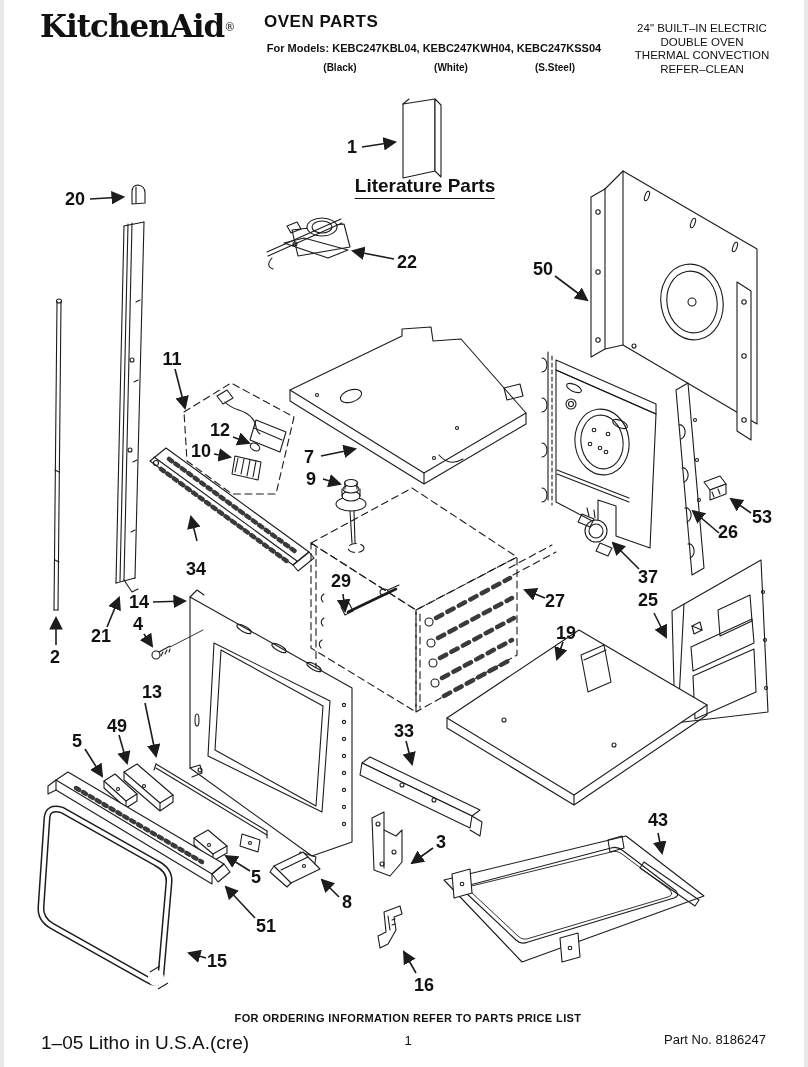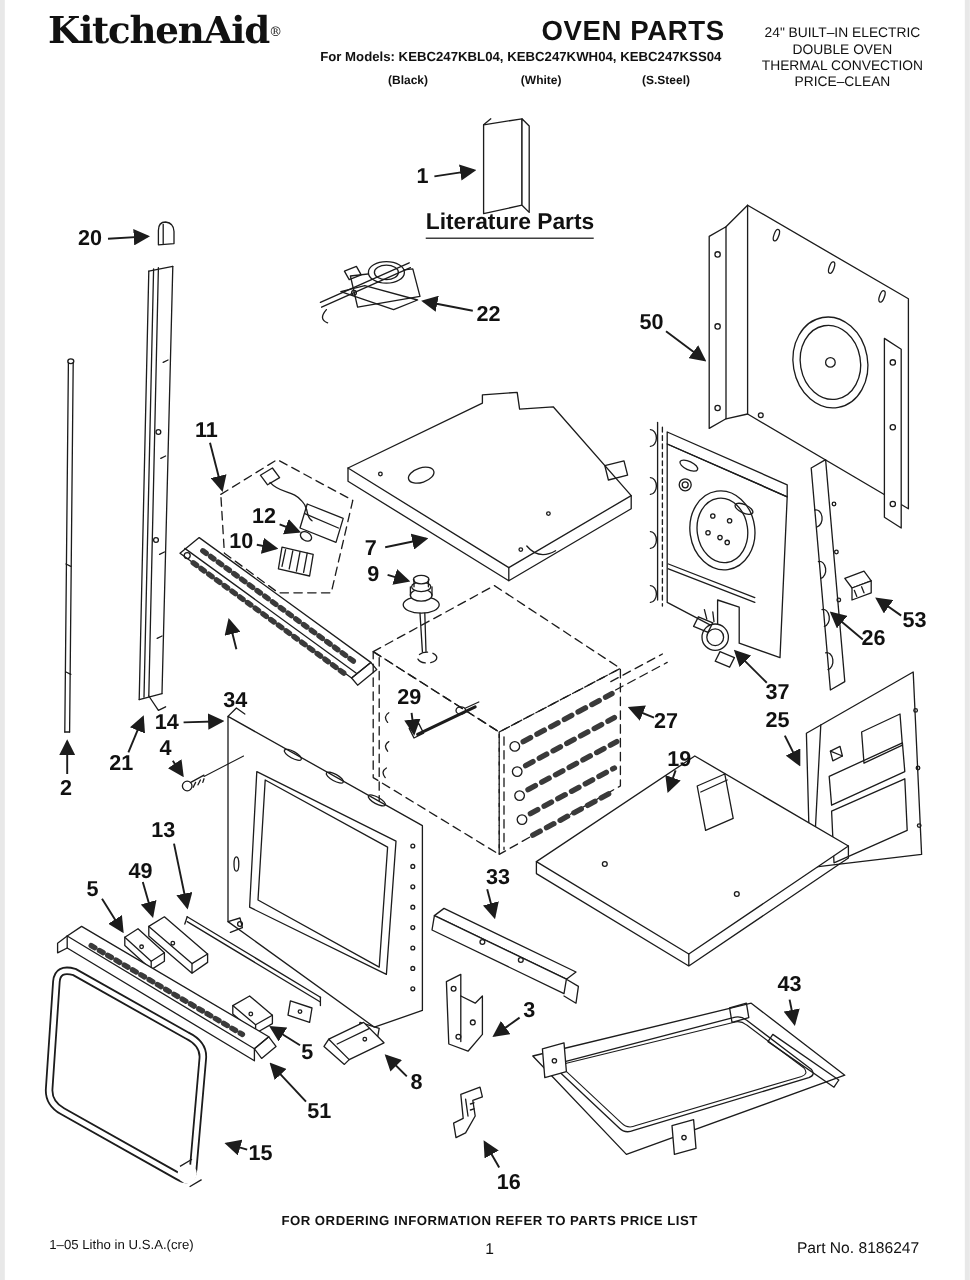--- a/index.html
+++ b/index.html
@@ -2,61 +2,61 @@
 <html><head>
 <meta charset="utf-8">
 <style>
   html,body{margin:0;padding:0;background:#e8e8e8;}
   .page{position:relative;width:800px;height:1067px;margin:0 auto;background:#ffffff;
         font-family:"Liberation Sans",sans-serif;color:#111;overflow:hidden;}
   
   .brand{position:absolute;left:36px;top:8px;font-family:"DejaVu Serif",serif;
          font-weight:700;font-size:31px;letter-spacing:-1px;white-space:nowrap;}
   .brand sup{font-size:11px;font-weight:400;vertical-align:6px;}
-  .title{position:absolute;left:260px;top:12px;width:340px;text-align:right;
-         font-size:23px;font-weight:700;letter-spacing:.5px;}
+  .title{position:absolute;left:260px;top:12px;width:340px;text-align:left;
+         font-size:17px;font-weight:700;letter-spacing:.5px;}
   .models{position:absolute;left:180px;top:42px;width:500px;text-align:center;
           font-size:11px;font-weight:700;white-space:nowrap;}
   .finish{position:absolute;top:62px;font-size:10px;font-weight:700;transform:translateX(-50%);}
   .spec{position:absolute;left:612px;top:22px;width:172px;text-align:center;
         font-size:11.5px;line-height:13.5px;}
   
   .art{position:absolute;left:0;top:0;}
   .ln{stroke:#1c1c1c;fill:none;stroke-width:1.1;stroke-linecap:round;stroke-linejoin:round;}
   .wf{fill:#ffffff;}
   .dsh{stroke-dasharray:7 4.5;}
   .thick{stroke-width:4.5;stroke-dasharray:3.5 4.5;}
   .ldr{stroke:#1c1c1c;stroke-width:1.6;fill:none;}
   .callout{position:absolute;transform:translate(-50%,-50%);font-size:18px;font-weight:700;
            white-space:nowrap;}
   .litlab{position:absolute;left:421px;top:187px;transform:translate(-50%,-50%);
           font-size:19px;font-weight:700;border-bottom:1.5px solid #111;padding-bottom:1px;}
   
   .ordering{position:absolute;left:0;top:1012px;width:808px;text-align:center;
             font-size:11px;font-weight:700;letter-spacing:.4px;}
-  .litho{position:absolute;left:37px;top:1032px;font-size:11px;}
+  .litho{position:absolute;left:37px;top:1032px;font-size:19px;}
   .pageno{position:absolute;left:0;top:1033px;width:808px;text-align:center;font-size:13px;}
   .partno{position:absolute;right:38px;top:1032px;font-size:13px;}
 </style>
 </head>
 <body>
 
 <div class="page">
 
   <div class="brand"><span>KitchenAid</span><sup>®</sup></div>
   <div class="title">OVEN PARTS</div>
   <div class="models">For Models: KEBC247KBL04, KEBC247KWH04, KEBC247KSS04</div>
   <div class="finish" style="left:336px">(Black)</div>
   <div class="finish" style="left:447px">(White)</div>
   <div class="finish" style="left:551px">(S.Steel)</div>
   <div class="spec">
     <div>24" BUILT–IN ELECTRIC</div>
     <div>DOUBLE OVEN</div>
     <div>THERMAL CONVECTION</div>
-    <div>PRICE–CLEAN</div>
+    <div>REFER–CLEAN</div>
   </div>
 
   <svg class="art" width="808" height="1067" viewBox="0 0 808 1067">
     <defs>
       <marker id="ah" viewBox="0 0 10 10" refX="8.5" refY="5" markerWidth="8.5" markerHeight="8.5" orient="auto-start-reverse">
         <path d="M0,0 L10,5 L0,10 z" fill="#1c1c1c"></path>
       </marker>
     </defs>
 
     <g class="ln">
@@ -406,40 +406,40 @@
 
   <div class="callout" style="left:348px;top:147px">1</div>
   <div class="callout" style="left:71px;top:199px">20</div>
   <div class="callout" style="left:403px;top:262px">22</div>
   <div class="callout" style="left:539px;top:269px">50</div>
   <div class="callout" style="left:168px;top:359px">11</div>
   <div class="callout" style="left:216px;top:430px">12</div>
   <div class="callout" style="left:197px;top:451px">10</div>
   <div class="callout" style="left:305px;top:457px">7</div>
   <div class="callout" style="left:307px;top:479px">9</div>
-  <div class="callout" style="left:192px;top:584px">34</div>
+  <div class="callout" style="left:192px;top:569px">34</div>
   <div class="callout" style="left:337px;top:581px">29</div>
   <div class="callout" style="left:551px;top:601px">27</div>
   <div class="callout" style="left:562px;top:633px">19</div>
   <div class="callout" style="left:724px;top:532px">26</div>
   <div class="callout" style="left:758px;top:517px">53</div>
   <div class="callout" style="left:644px;top:577px">37</div>
   <div class="callout" style="left:644px;top:600px">25</div>
   <div class="callout" style="left:51px;top:657px">2</div>
   <div class="callout" style="left:97px;top:636px">21</div>
   <div class="callout" style="left:135px;top:602px">14</div>
   <div class="callout" style="left:134px;top:624px">4</div>
-  <div class="callout" style="left:132px;top:692px">13</div>
+  <div class="callout" style="left:148px;top:692px">13</div>
   <div class="callout" style="left:113px;top:726px">49</div>
   <div class="callout" style="left:73px;top:741px">5</div>
   <div class="callout" style="left:252px;top:877px">5</div>
   <div class="callout" style="left:262px;top:926px">51</div>
   <div class="callout" style="left:213px;top:961px">15</div>
   <div class="callout" style="left:343px;top:902px">8</div>
-  <div class="callout" style="left:411px;top:731px">33</div>
+  <div class="callout" style="left:400px;top:731px">33</div>
   <div class="callout" style="left:437px;top:842px">3</div>
   <div class="callout" style="left:420px;top:985px">16</div>
   <div class="callout" style="left:654px;top:820px">43</div>
 
   <div class="litlab">Literature Parts</div>
 
   <div class="ordering">FOR ORDERING INFORMATION REFER TO PARTS PRICE LIST</div>
   <div class="litho">1–05 Litho in U.S.A.(cre)</div>
   <div class="pageno">1</div>
   <div class="partno">Part No. 8186247</div>

